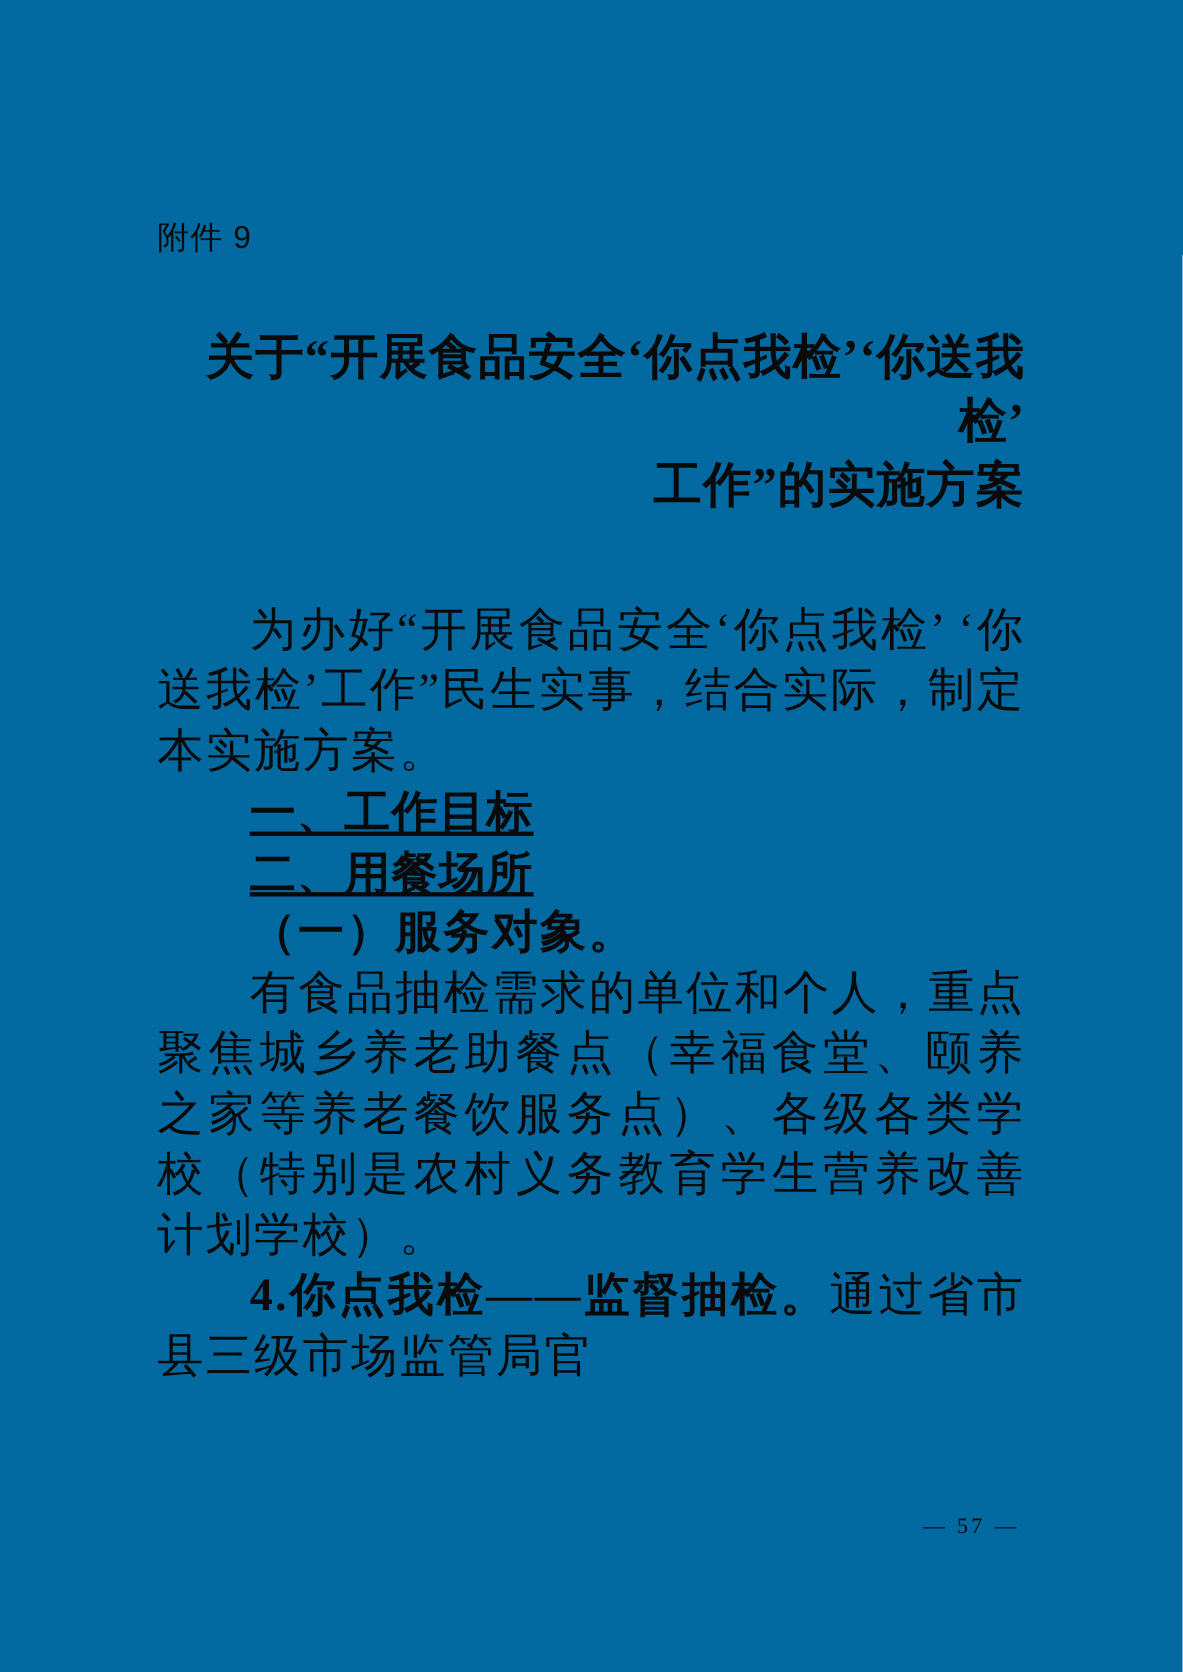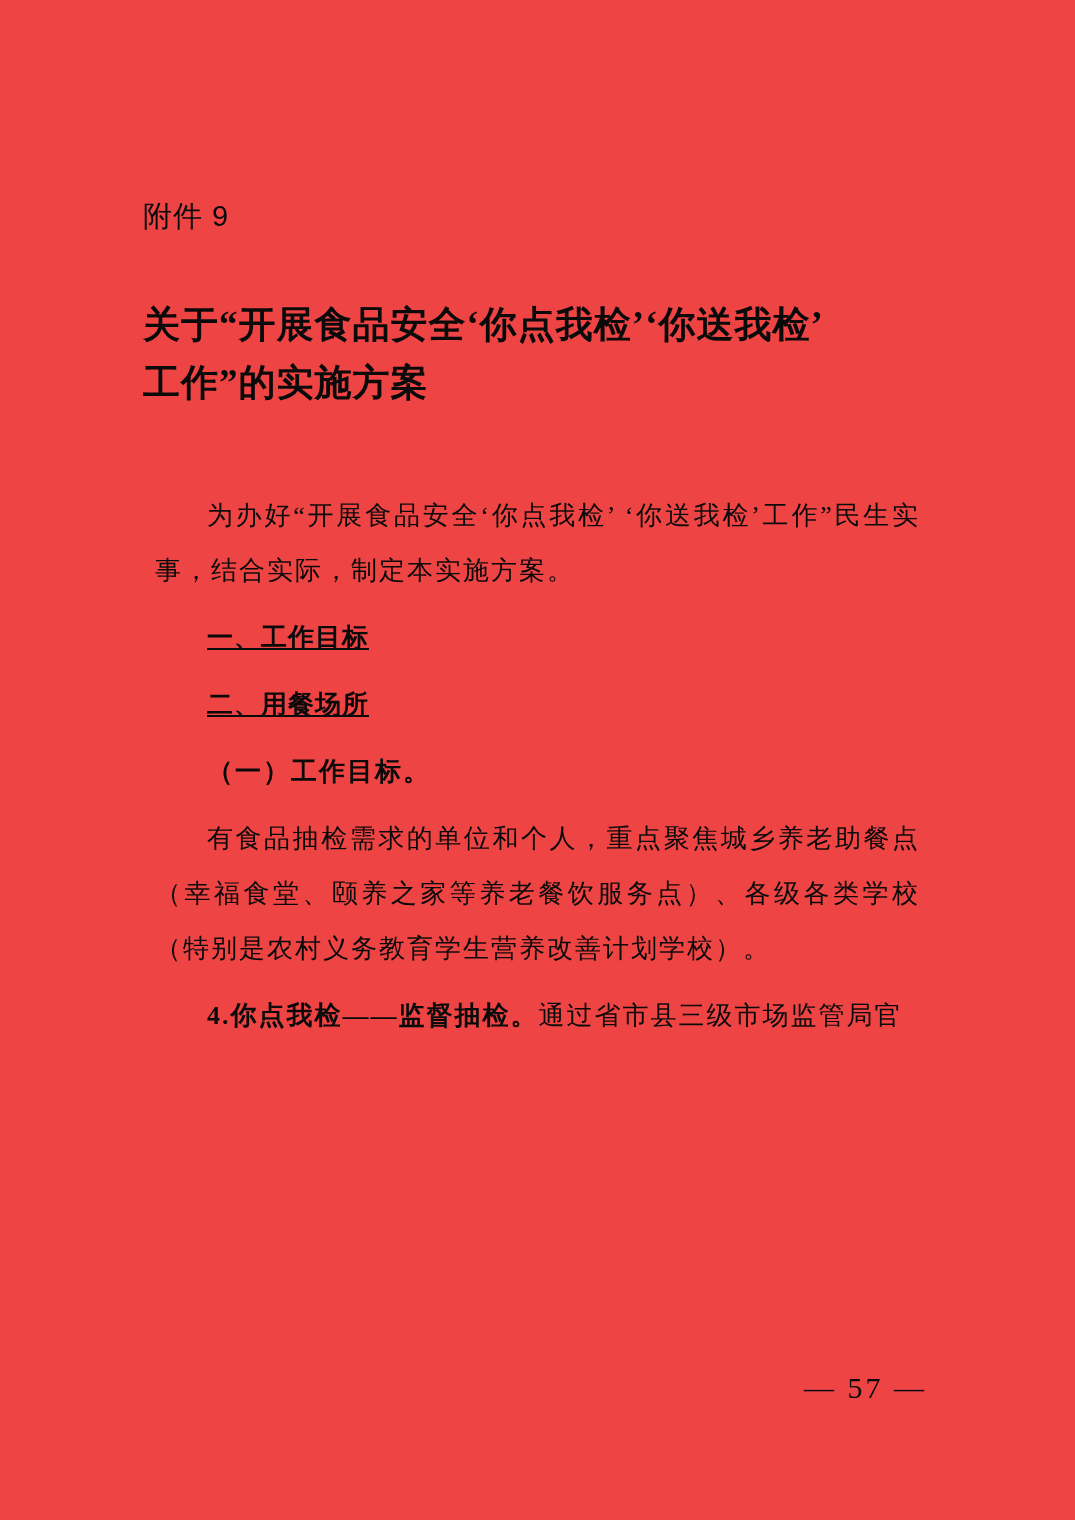--- a/index.html
+++ b/index.html
@@ -1,46 +1,46 @@
 <!DOCTYPE html>
 <html><head>
 <meta charset="utf-8">
 <style>
   html, body { margin: 0; padding: 0; background: #e8e8e8; }
   .page {
     position: relative;
     width: 1075px;
     height: 1520px;
     margin: 0 auto;
-    background: #ef4444;
+    background: #0369a1;
     color: #0a0a0a;
     font-family: "Liberation Serif", serif;
     box-sizing: border-box;
     padding: 198px 143px 0 143px;
     overflow: hidden;
   }
   .attachment {
     font-family: "Liberation Sans", sans-serif;
     font-size: 29px;
     line-height: 36px;
     letter-spacing: 1px;
   }
   .doc-title {
     margin: 62px 0 0 0;
-    font-size: 37px;
+    font-size: 44px;
     line-height: 58px;
     font-weight: 700;
-    text-align: left;
+    text-align: right;
     letter-spacing: 1px;
     font-family: "Liberation Serif", serif;
   }
   .content { margin-top: 76px; }
   .body-p, .sec-h1, .sec-h2 {
-    margin: 12px;
-    font-size: 26px;
+    margin: 0;
+    font-size: 42px;
     line-height: 55px;
     letter-spacing: 2px;
   }
   .body-p {
     text-align: justify;
     text-justify: inter-character;
     text-indent: 2em;
   }
   .sec-h1 {
     font-family: "Liberation Sans", sans-serif;
@@ -51,21 +51,21 @@
   }
   .sec-h2 {
     font-weight: 700;
     text-indent: 2em;
   }
   .lead { font-weight: 700; }
   .page-footer {
     position: absolute;
     top: 1372px;
     right: 148px;
-    font-size: 30px;
+    font-size: 20px;
     line-height: 32px;
     letter-spacing: 3px;
     font-family: "Liberation Serif", serif;
     text-align: right;
   }
 </style>
 </head>
 <body>
 
 <div class="page">
@@ -79,21 +79,21 @@
 
   <div class="content">
 
     <p class="body-p">为办好“开展食品安全‘你点我检’ ‘你送我检’工作”民生实事，结合实际，制定本实施方案。</p>
 
     <div class="sec-h1">一、工作目标</div>
 
 
     <div class="sec-h1">二、用餐场所</div>
 
-    <div class="sec-h2">（一）工作目标。</div>
+    <div class="sec-h2">（一）服务对象。</div>
 
     <p class="body-p">有食品抽检需求的单位和个人，重点聚焦城乡养老助餐点（幸福食堂、颐养之家等养老餐饮服务点）、各级各类学校（特别是农村义务教育学生营养改善计划学校）。</p>
 
 
     <p class="body-p"><span class="lead">4.你点我检——监督抽检。</span><span>通过省市县三级市场监管局官</span></p>
 
   </div>
 
   <div class="page-footer">— 57 —</div>
 

